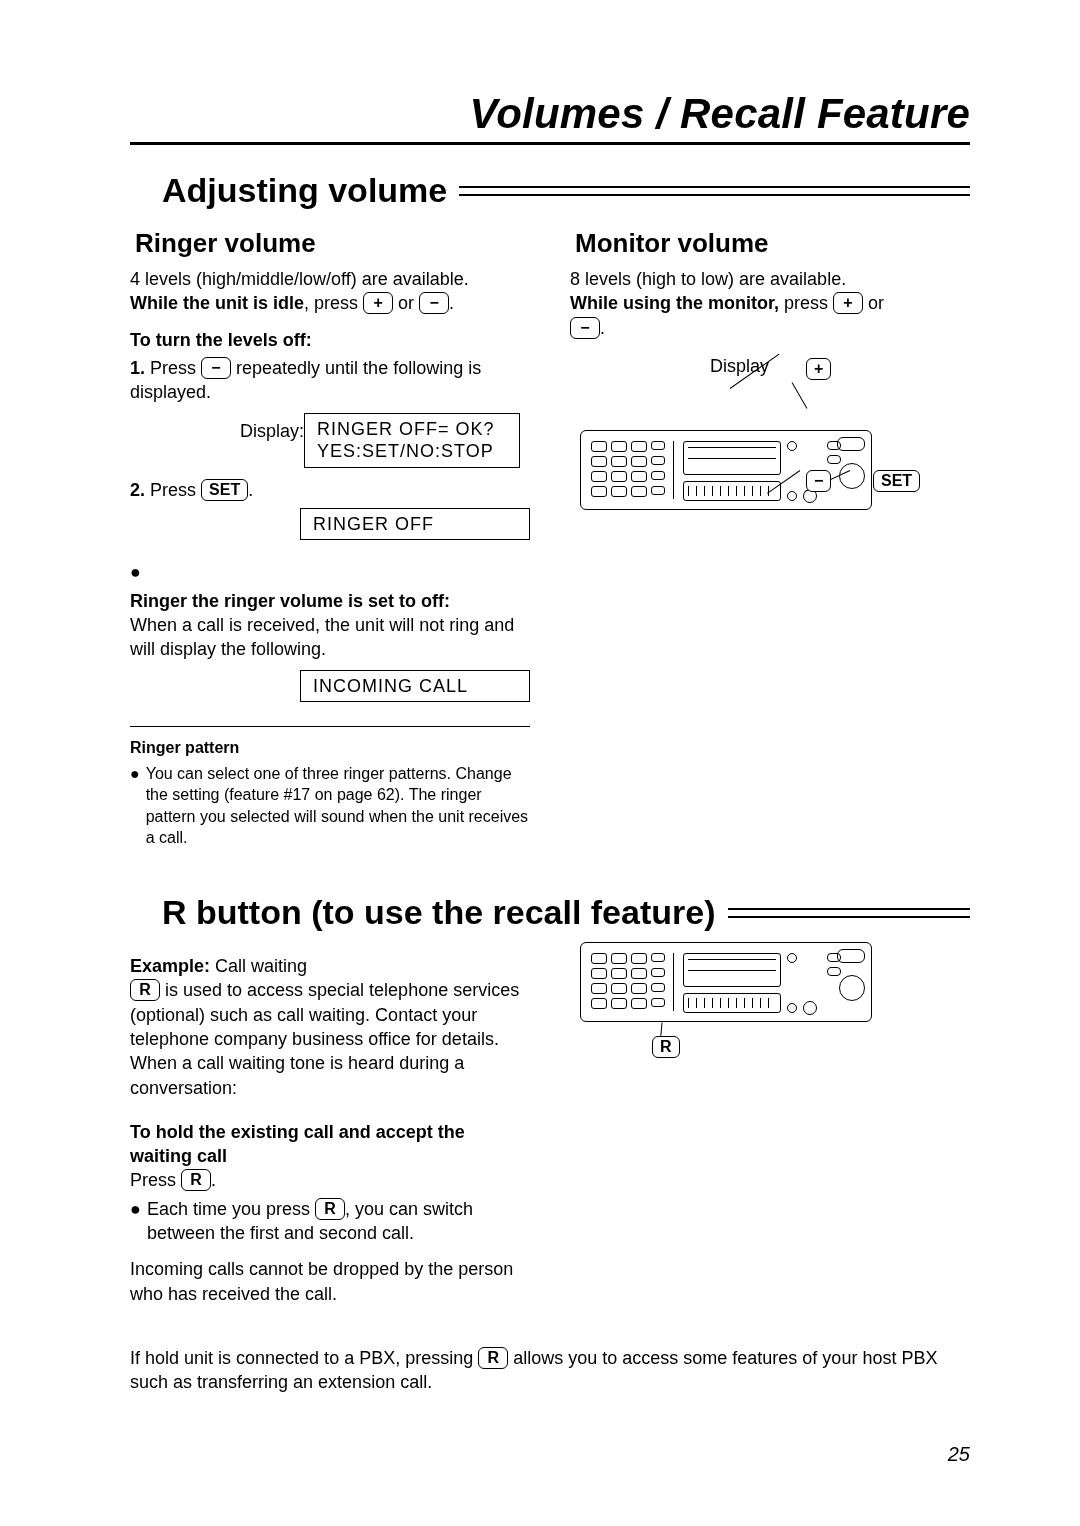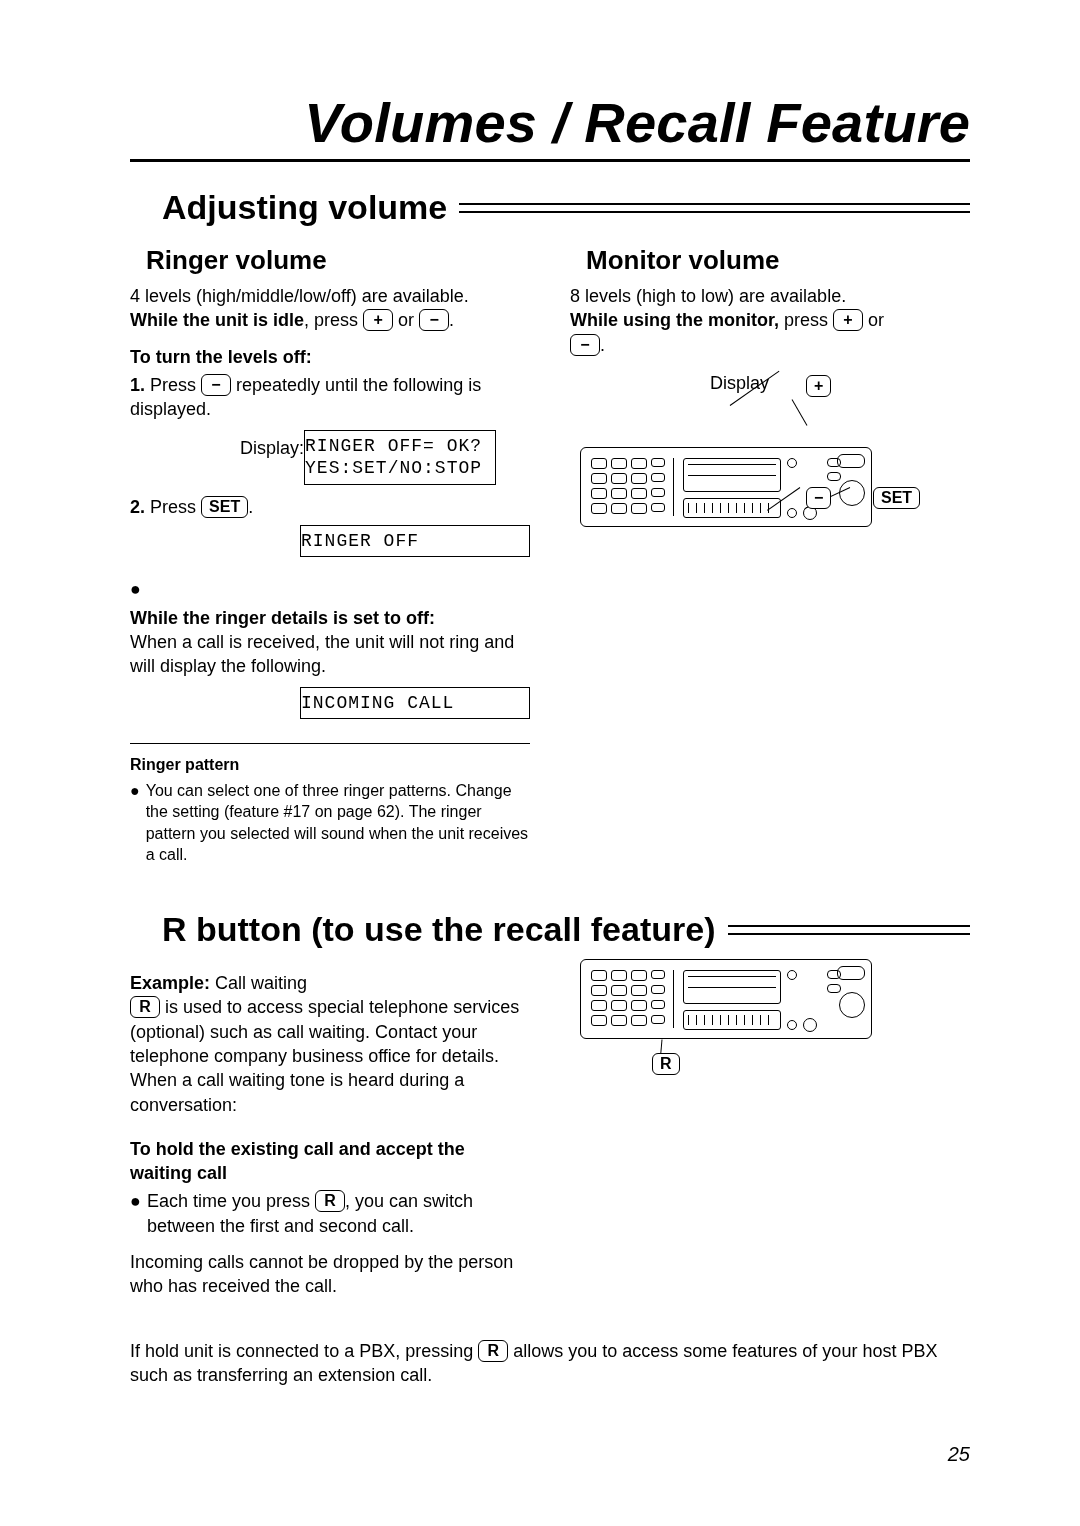--- a/index.html
+++ b/index.html
@@ -15,21 +15,21 @@
   .page {
     position: relative;
     width: 1080px;
     height: 1526px;
     box-sizing: border-box;
     padding: 90px 110px 0 130px;
   }
   .page-title {
     font-style: italic;
     font-weight: bold;
-    font-size: 56px;
+    font-size: 42px;
     text-align: right;
     border-bottom: 3px solid #000;
     padding-bottom: 4px;
     margin-bottom: 26px;
     letter-spacing: 0.2px;
   }
   .section-head {
     font-weight: bold;
     font-size: 34px;
     display: flex;
@@ -51,21 +51,21 @@
     margin-bottom: 40px;
   }
   .col {
     flex: 1;
     font-size: 18px;
     line-height: 1.35;
   }
   .sub-head {
     font-weight: bold;
     font-size: 26px;
-    margin: 6px 0 6px 16px;
+    margin: 6px 0 6px 5px;
   }
   .bold { font-weight: bold; }
   .key {
     display: inline-block;
     border: 1.5px solid #000;
     border-radius: 6px;
     padding: 0 7px;
     font-weight: bold;
     font-size: 16px;
     line-height: 20px;
@@ -78,24 +78,24 @@
     display: flex;
     align-items: flex-start;
     margin: 8px 0 10px 0;
   }
   .lcd-label {
     font-size: 18px;
     padding-top: 6px;
   }
   .lcd {
     border: 1.5px solid #000;
-    font-family: Liberation Mono, monospace;
+    font-family: Liberation Sans, sans-serif;
     font-size: 18px;
     letter-spacing: 1px;
-    padding: 4px 0;
+    padding: 4px 12px;
     white-space: pre;
     line-height: 1.25;
     min-width: 190px;
     text-align: left;
   }
   .lcd.center { margin-left: 170px; }
   .bullet {
     display: flex;
     gap: 6px;
     margin: 4px 0;
@@ -255,21 +255,21 @@
         <li>
           <span class="bold">2.</span><span> Press </span><span class="key">SET</span><span>.</span>
         </li>
       </ol>
       <div class="lcd center" style="margin-top:6px">RINGER OFF</div>
 
       <div class="bullet" style="margin-top:20px">
         <span class="dot">●</span>
       </div>
 
-      <div class="bold">While the ringer details is set to off:</div>
+      <div class="bold">Ringer the ringer volume is set to off:</div>
       <div>When a call is received, the unit will not ring and will display the following.</div>
       <div class="lcd center" style="margin-top:8px">INCOMING CALL</div>
 
       <hr class="hr-thin">
       <div class="bold small">Ringer pattern</div>
       <div class="bullet small">
         <span class="dot">●</span>
         <span>You can select one of three ringer patterns. Change the setting (feature #17 on page 62). The ringer pattern you selected will sound when the unit receives a call.</span>
       </div>
     </div>
@@ -344,20 +344,23 @@
   <div class="columns">
     <div class="col">
       <div style="margin-top:12px">
         <span class="bold">Example:</span><span> Call waiting</span>
       </div>
       <div>
         <span class="key">R</span><span> is used to access special telephone services (optional) such as call waiting. Contact your telephone company business office for details.</span>
       </div>
       <div>When a call waiting tone is heard during a conversation:</div>
       <div class="bold" style="margin-top:20px">To hold the existing call and accept the waiting call</div>
+      <div>
+        <span>Press </span><span class="key">R</span><span>.</span>
+      </div>
       <div class="bullet">
         <span class="dot">●</span>
         <span><span>Each time you press </span><span class="key">R</span><span>, you can switch between the first and second call.</span></span>
       </div>
       <div style="margin-top:12px">Incoming calls cannot be dropped by the person who has received the call.</div>
     </div>
 
     <div class="col">
       <div class="rbtn-figure">
         <div class="device" style="position:absolute; left:10px; top:0; margin-top:0">

